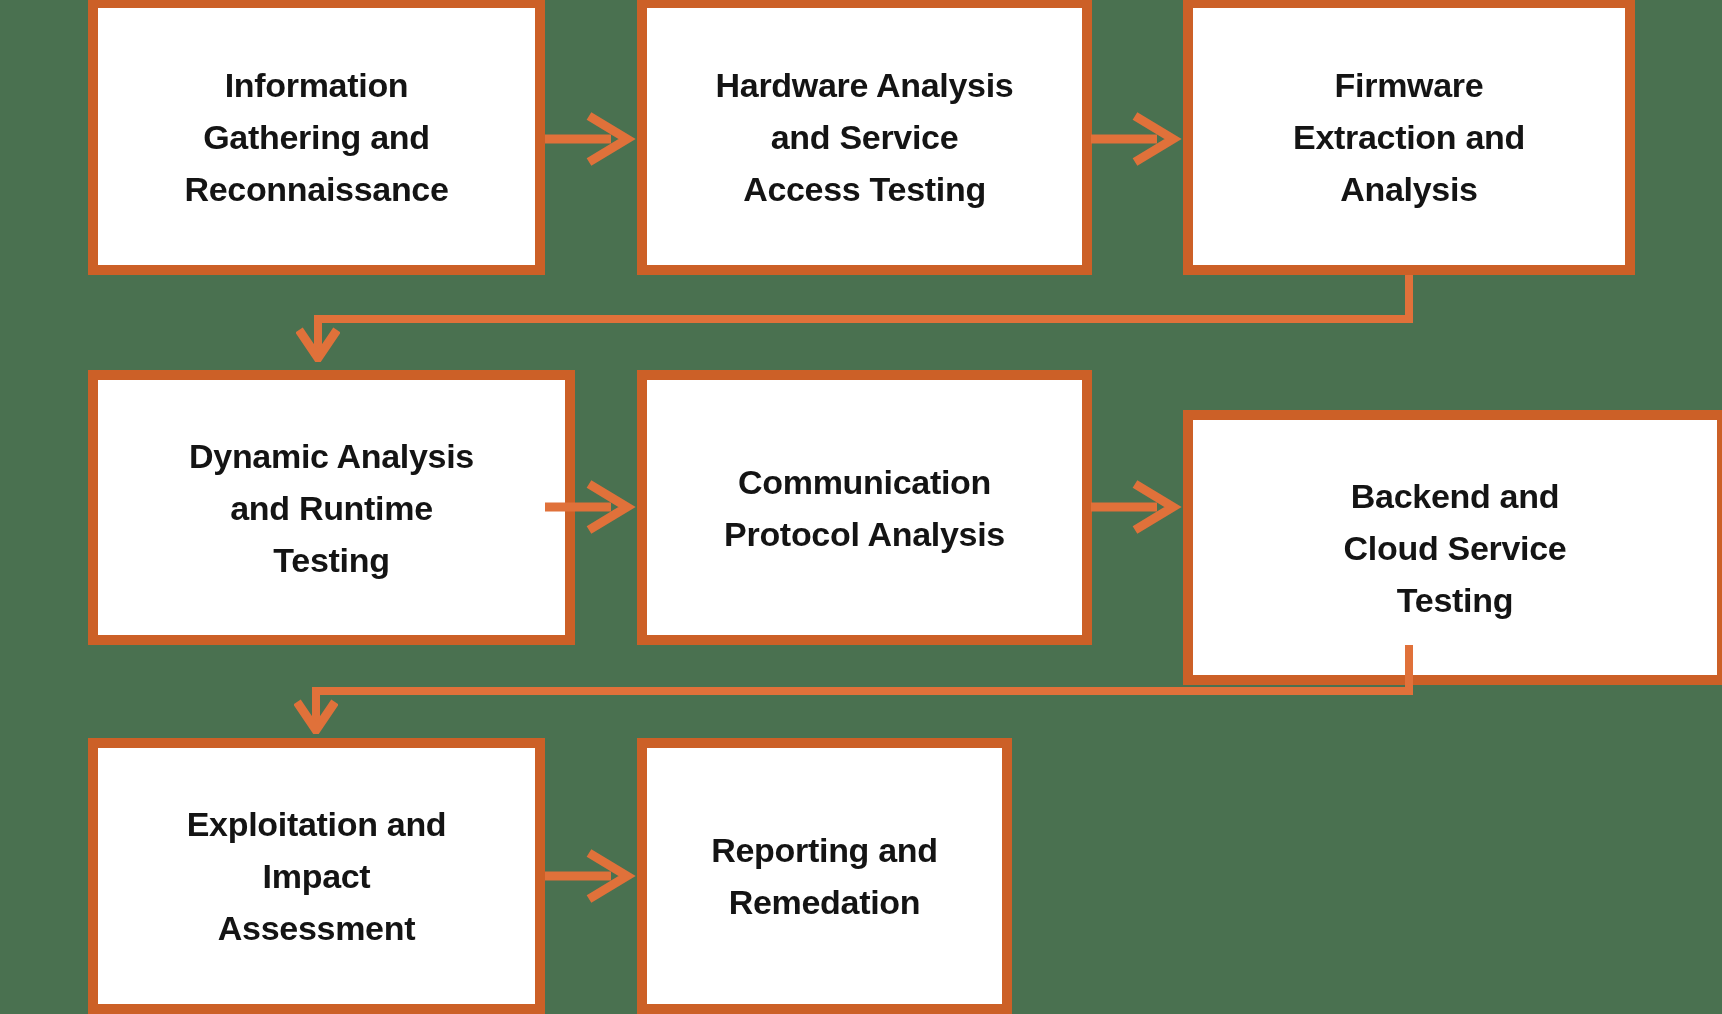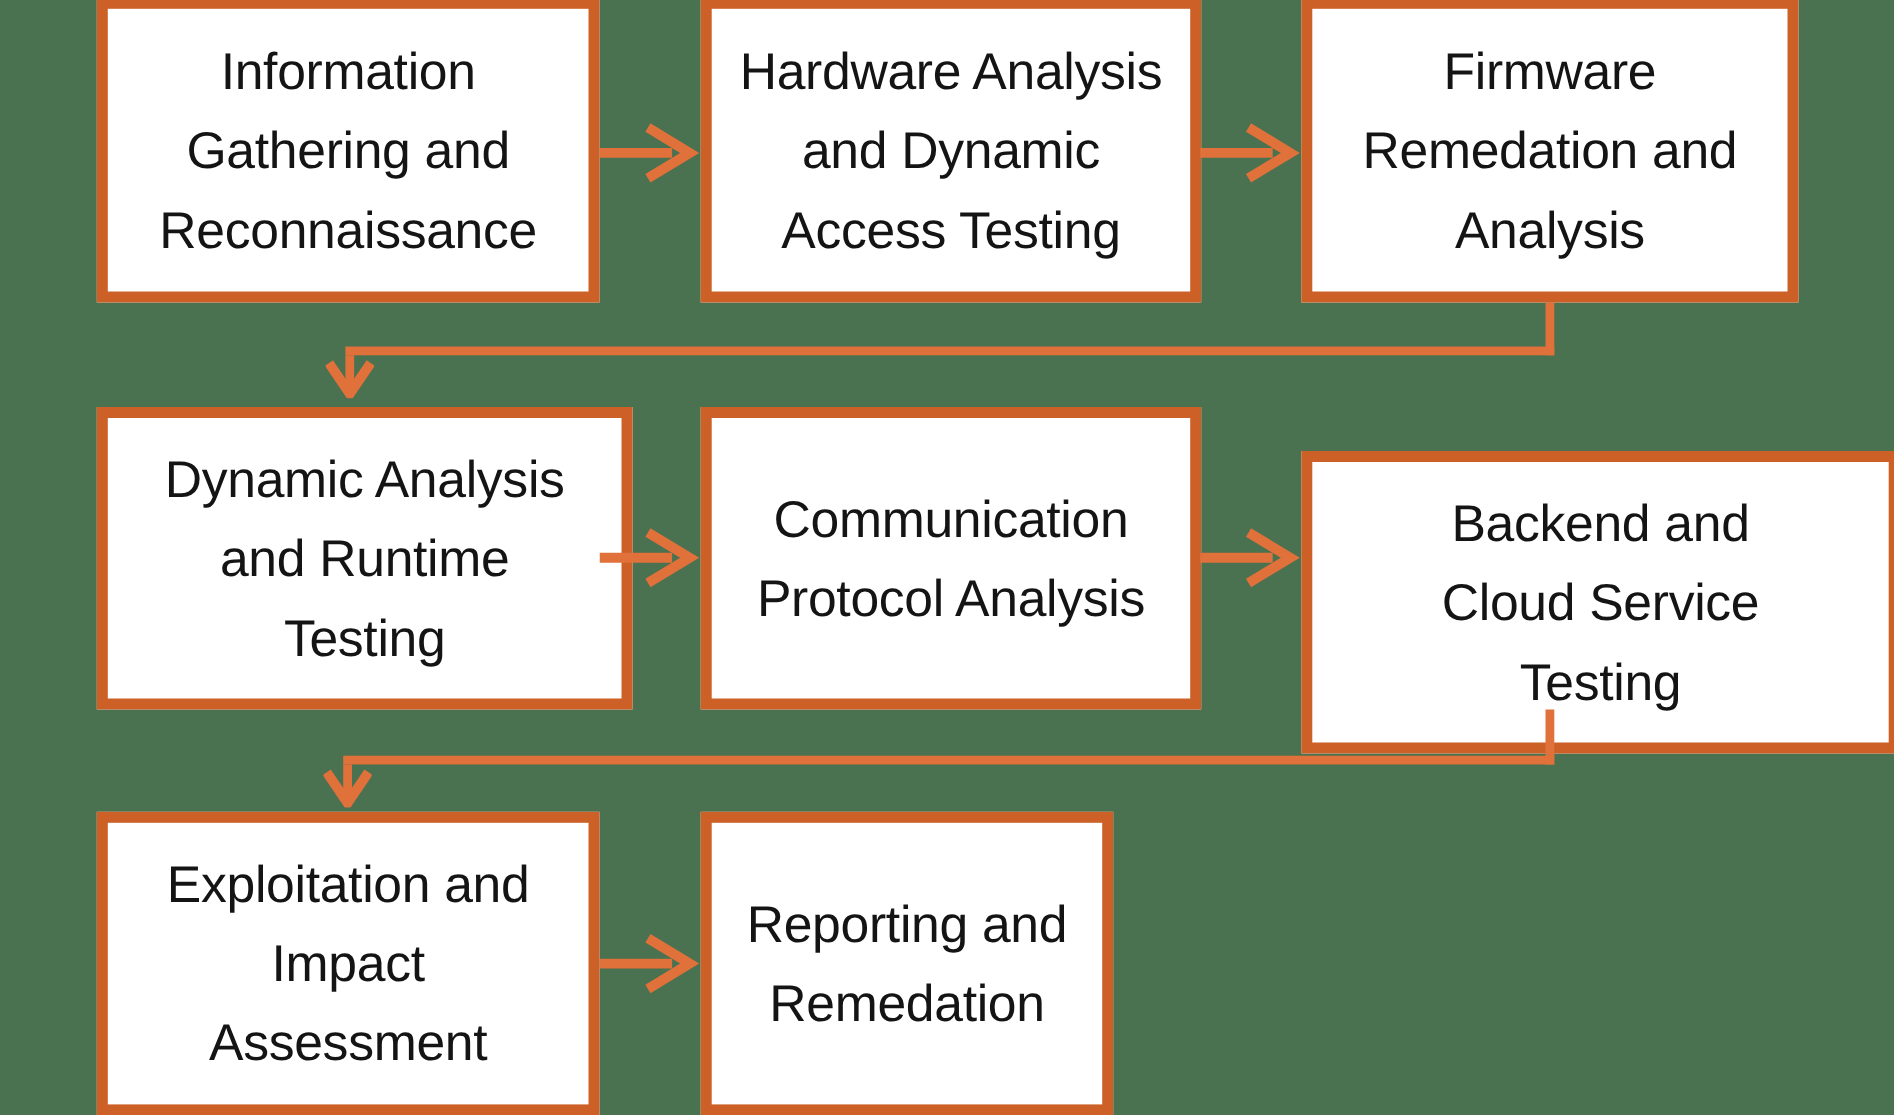--- a/index.html
+++ b/index.html
@@ -21,23 +21,23 @@
   .flow-box{
     position:absolute;
     box-sizing:border-box;
     background:var(--box-fill);
     border:10px solid var(--box-border);
     display:flex;align-items:center;justify-content:center;
     text-align:center;
   }
   .box-label{
     white-space:pre-line;
-    font-weight:normal;
-    font-size:47px;
-    line-height:72px;
+    font-weight:bold;
+    font-size:34px;
+    line-height:52px;
     letter-spacing:-0.3px;
     color:var(--text);
   }
   .line{
     position:absolute;
     background:var(--arrow);
   }
   .arrow{position:absolute;display:block;}
   .arrow path{stroke:var(--arrow);stroke-width:9;fill:none;stroke-linecap:butt;stroke-linejoin:miter;}
 
@@ -75,26 +75,26 @@
 
 <div class="stage">
 
   <div class="flow-box" id="b1">
     <span class="box-label">Information
 Gathering and
 Reconnaissance</span>
   </div>
   <div class="flow-box" id="b2">
     <span class="box-label">Hardware Analysis
-and Dynamic
+and Service
 Access Testing</span>
   </div>
   <div class="flow-box" id="b3">
     <span class="box-label">Firmware
-Remedation and
+Extraction and
 Analysis</span>
   </div>
 
   <div class="flow-box" id="b4">
     <span class="box-label">Dynamic Analysis
 and Runtime
 Testing</span>
   </div>
   <div class="flow-box" id="b5">
     <span class="box-label">Communication

